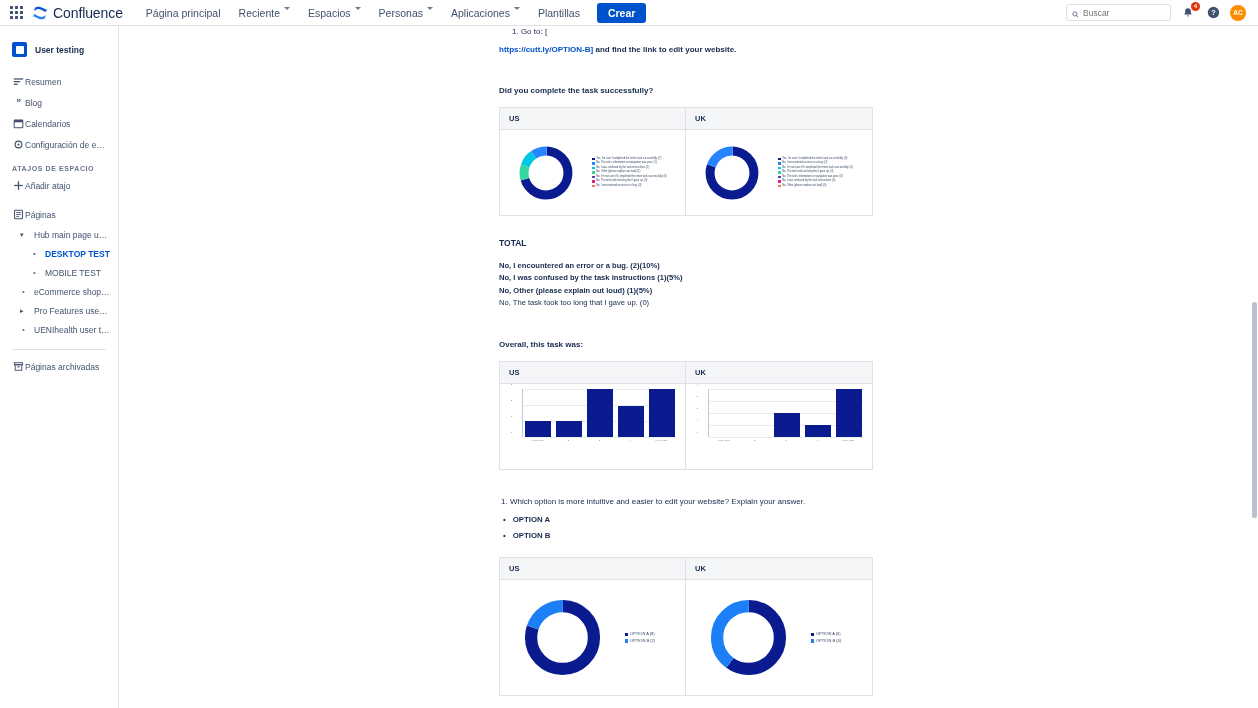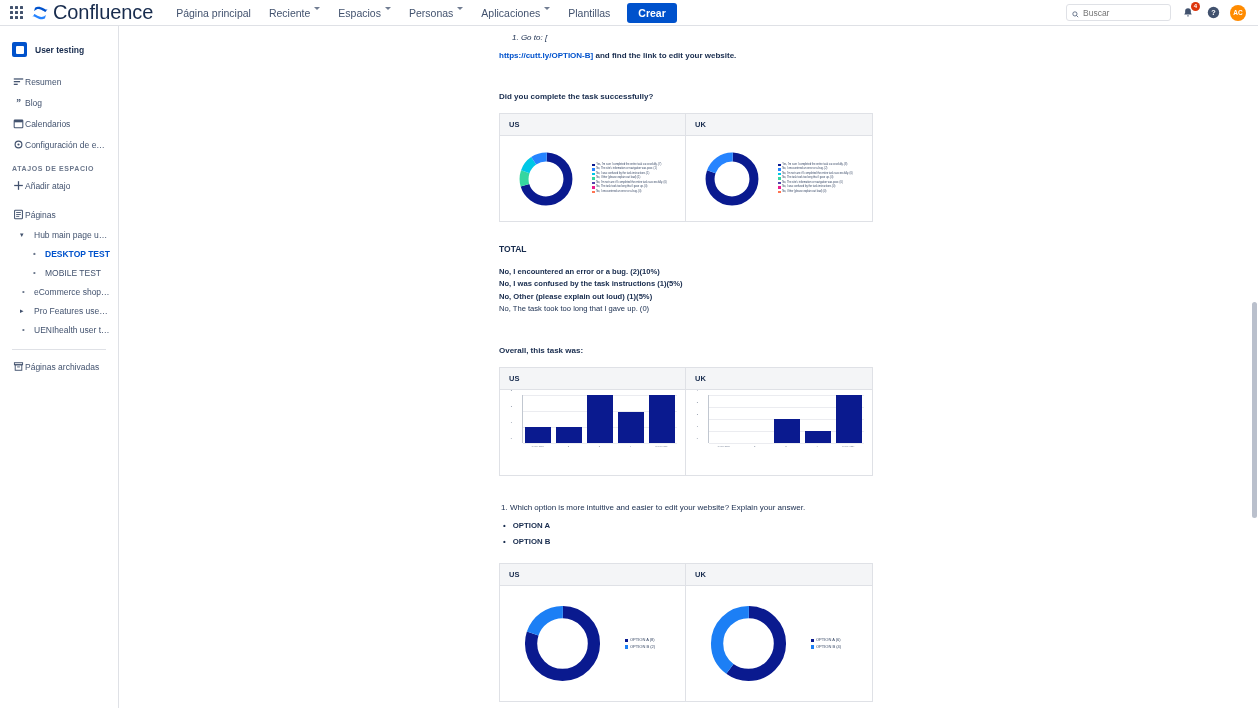--- a/index.html
+++ b/index.html
@@ -26,21 +26,21 @@
     display: grid;
     grid-template-columns: repeat(3, 3px);
     grid-template-rows: repeat(3, 3px);
     gap: 2px;
     justify-content: center; align-content: center;
     margin-right: 8px; cursor: pointer;
   }
   .grid-icon i { background: #42526E; width: 3px; height: 3px; border-radius: 0.5px; }
   .brand { display: flex; align-items: center; margin-right: 14px; cursor: pointer; }
   .brand-mark { width: 16px; height: 14px; margin-right: 5px; position: relative; }
-  .brand-name { font-size: 20px; color: #172B4D; letter-spacing: -0.1px; }
+  .brand-name { font-size: 14px; color: #172B4D; letter-spacing: -0.1px; }
   .nav-links { display: flex; align-items: center; gap: 0px; }
   .nav-link {
     font-size: 10.5px; color: #42526E;
     padding: 4px 9px; cursor: pointer; white-space: nowrap;
     display: flex; align-items: flex-start; gap: 4px; border-radius: 3px;
   }
   .caret { width: 0; height: 0; border-left: 3px solid transparent; border-right: 3px solid transparent; border-top: 3.5px solid #42526E; opacity: 0.75; }
   .create-btn {
     background: #0052CC; color: #fff; font-size: 10.5px; font-weight: bold;
     padding: 4px 11px; border-radius: 3px; border: none; cursor: pointer;
@@ -121,21 +121,21 @@
 
   
   .main {
     position: absolute; top: 26px; left: 119px;
     width: 1139px; height: 682px;
     background: #ffffff;
     overflow: hidden;
   }
   .content { position: absolute; left: 380px; top: 0; width: 395px; }
   .doc-line { font-size: 8px; color: #172B4D; line-height: 1.5; }
-  .list-num { padding-left: 13px; margin-top: 6px; font-style: italic; }
+  .list-num { padding-left: 13px; margin-top: 0; }
   .link { color: #0052CC; font-weight: bold; }
   .bold-q { font-weight: bold; font-size: 8px; margin-top: 30px; color: #172B4D; }
   .section-head { font-weight: bold; font-size: 8.5px; margin-top: 22px; color: #172B4D; }
 
   .total-list { margin-top: 12px; }
   .total-row { font-size: 7.6px; line-height: 1.62; color: #172B4D; }
   .total-row.b { font-weight: bold; }
 
   .bullet-row { font-size: 7.8px; font-weight: bold; display: flex; gap: 7px; padding-left: 4px; margin-top: 7px; }
   .bullet-row .dot { color: #172B4D; }

